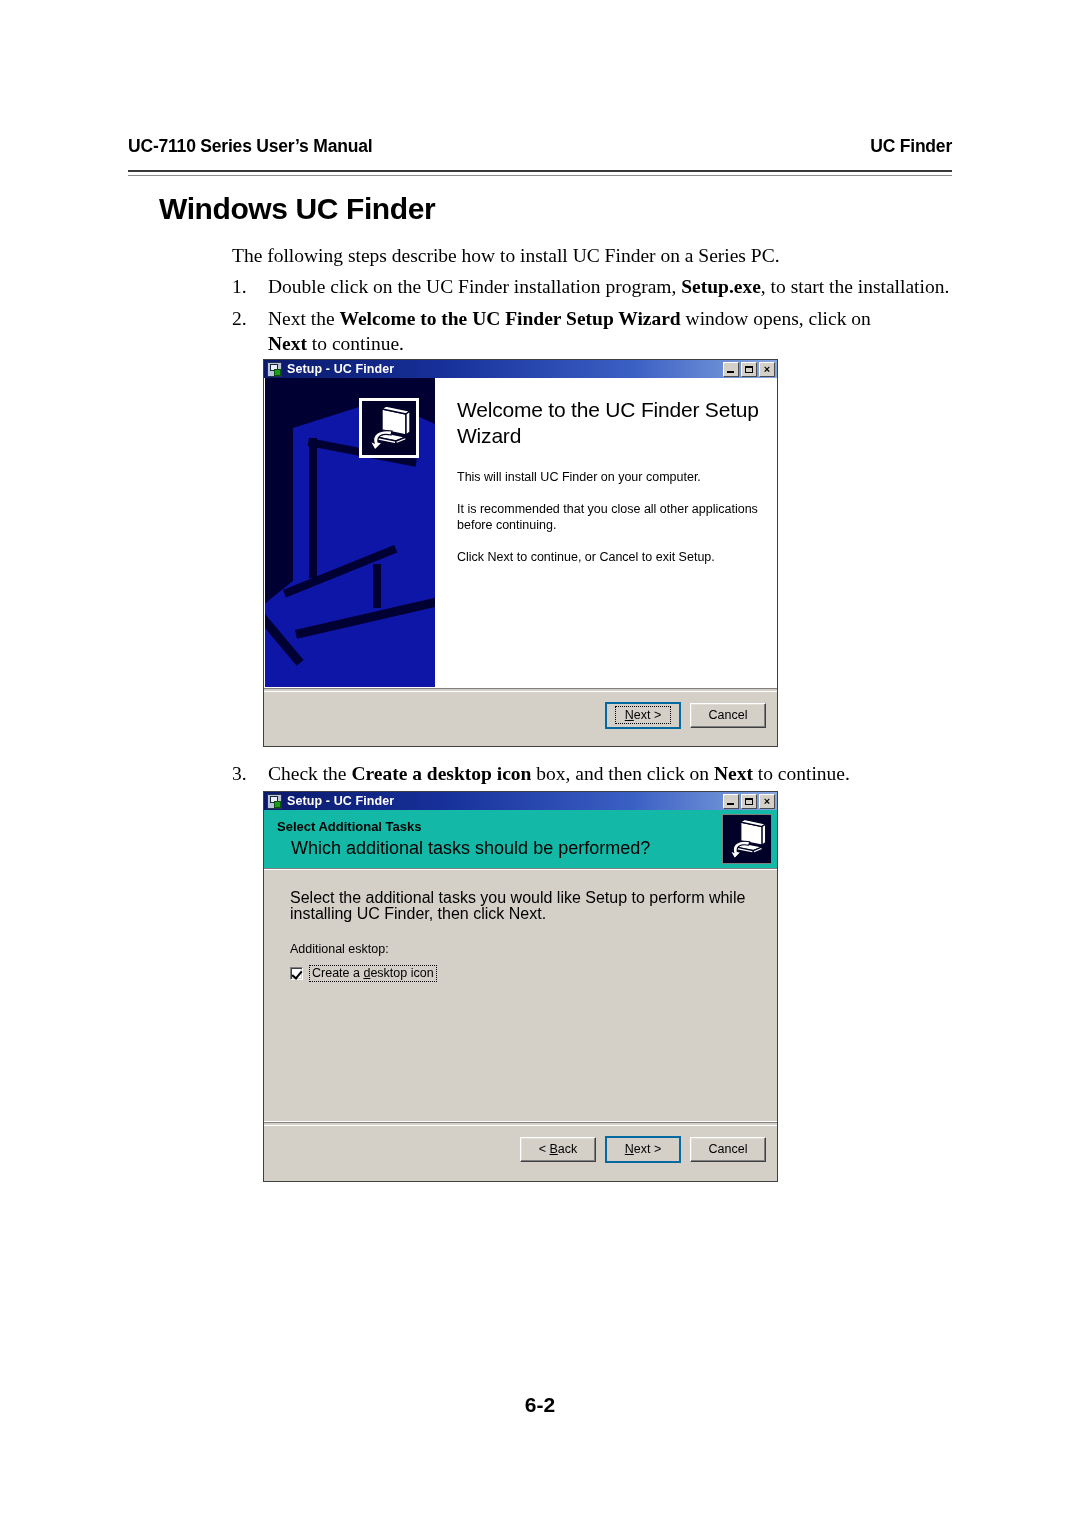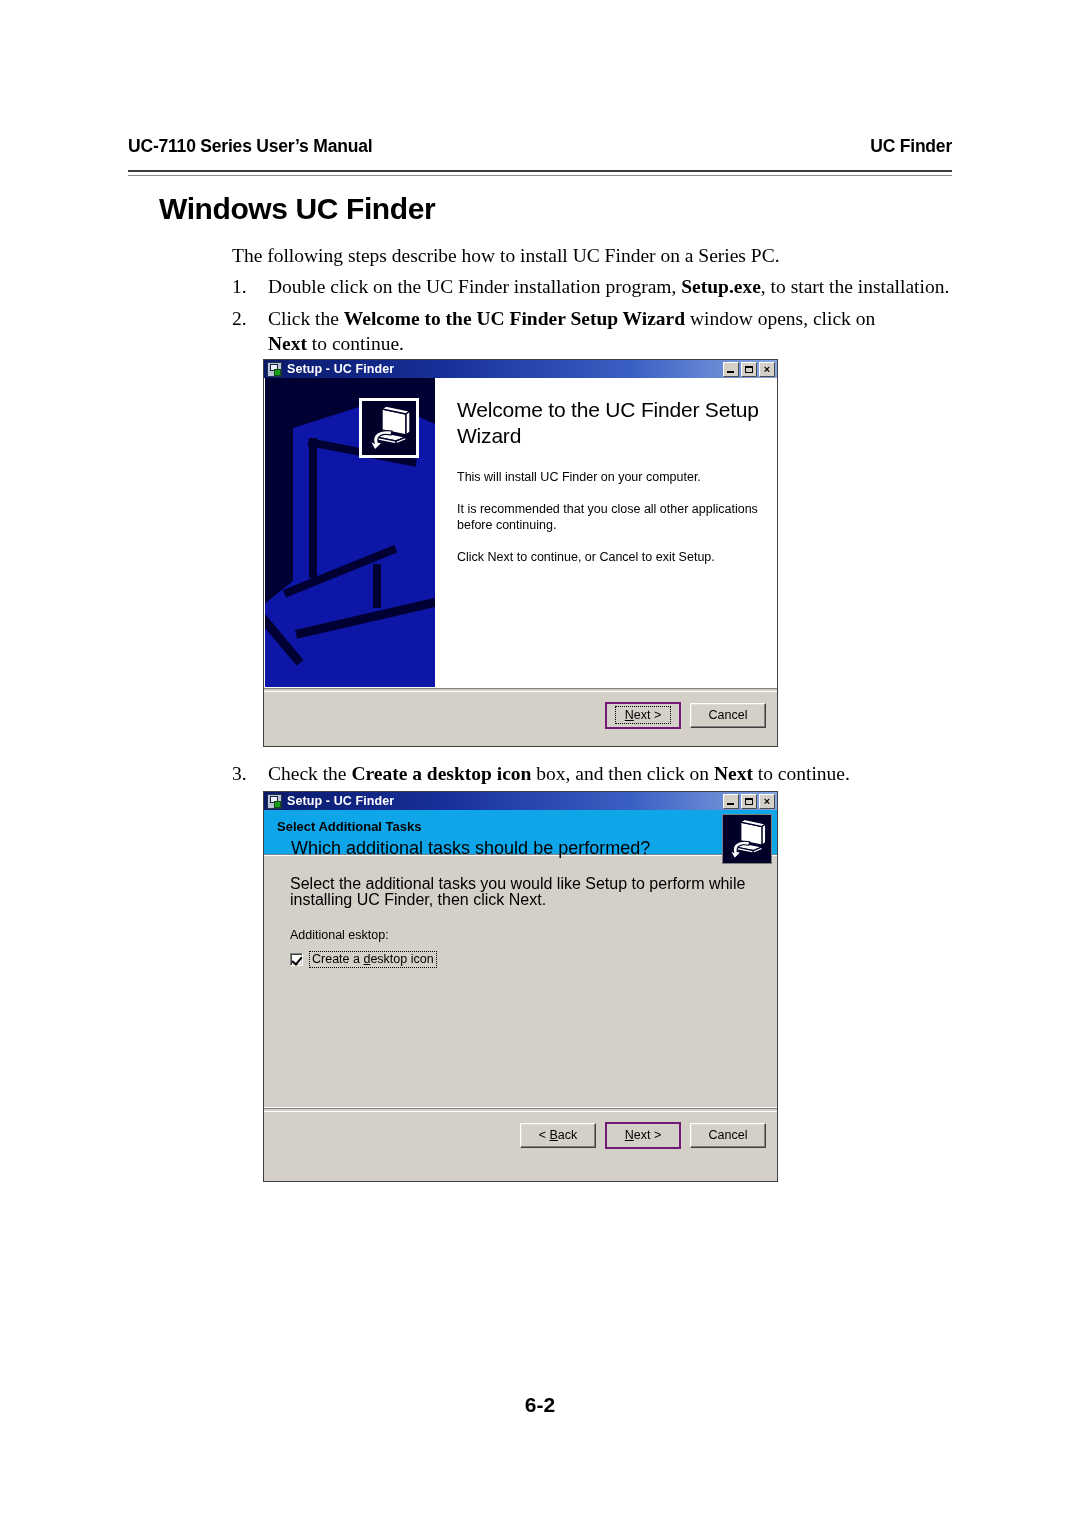--- a/index.html
+++ b/index.html
@@ -288,37 +288,37 @@
     color: #000;
     display: inline-flex;
     align-items: center;
     justify-content: center;
     box-sizing: border-box;
     margin-left: 9px;
     padding: 0 4px;
     cursor: default;
   }
   .btn.default {
-    border: 2px solid #701a75;
+    border: 2px solid #0369a1;
     box-shadow: none;
     height: 27px;
   }
   .btn .inner-focus {
     border: 1px dotted #000;
     padding: 1px 9px;
     display: inline-block;
     line-height: 14px;
   }
   .btn .plain-label { padding: 0 9px; line-height: 14px; }
   u { text-decoration: underline; }
 
   
   .tasks-head {
-    background: #0ea5e9;
-    height: 45px;
+    background: #14b8a6;
+    height: 59px;
     display: flex;
     align-items: flex-start;
     justify-content: space-between;
     padding: 9px 0 0 13px;
     box-sizing: border-box;
     border-bottom: 1px solid #808080;
     position: relative;
   }
   .tasks-head-title {
     font-size: 13px;
@@ -399,21 +399,21 @@
 
 <div id="intro-line" class="body-block">The following steps describe how to install UC Finder on a Series PC.</div>
 
 <div id="step-1" class="step">
   <span class="step-num">1.</span>
   <span class="step-text"><span>Double click on the UC Finder installation program, </span><b>Setup.exe</b><span>, to start the installation.</span></span>
 </div>
 
 <div id="step-2" class="step">
   <span class="step-num">2.</span>
-  <span class="step-text"><span>Click the </span><b>Welcome to the UC Finder Setup Wizard</b><span> window opens, click on </span><b>Next</b><span> to continue.</span></span>
+  <span class="step-text"><span>Next the </span><b>Welcome to the UC Finder Setup Wizard</b><span> window opens, click on </span><b>Next</b><span> to continue.</span></span>
 </div>
 
 <div id="step-3" class="step">
   <span class="step-num">3.</span>
   <span class="step-text"><span>Check the </span><b>Create a desktop icon</b><span> box, and then click on </span><b>Next</b><span> to continue.</span></span>
 </div>
 
 <div id="dialog-welcome" class="dialog">
 
   <div class="titlebar">

